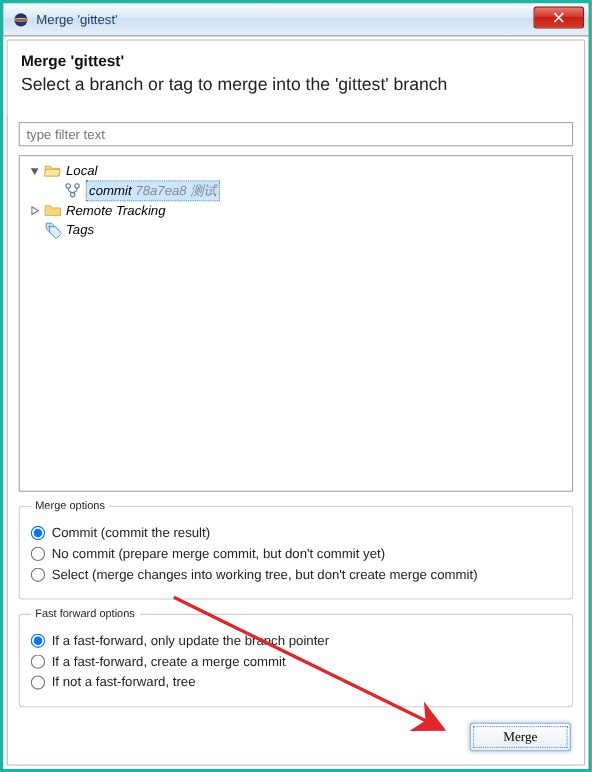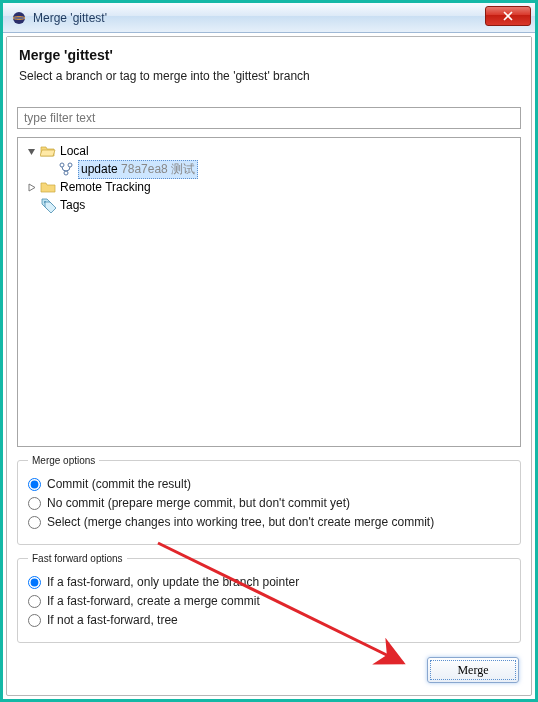--- a/index.html
+++ b/index.html
@@ -72,21 +72,21 @@
     padding: 10px 12px 18px 12px;
     background: #fff;
   }
   .header-title {
     font-size: 14px;
     font-weight: bold;
     color: #111;
     margin-bottom: 6px;
   }
   .header-desc {
-    font-size: 12px;
+    font-size: 16px;
     color: #222;
   }
   .content {
     flex: 1;
     padding: 6px 10px 10px 10px;
     display: flex;
     flex-direction: column;
     gap: 8px;
   }
   .filter-input {
@@ -125,20 +125,21 @@
   .twisty svg { width: 9px; height: 9px; }
   .tree-icon {
     width: 16px; height: 16px;
     display: inline-flex;
     align-items: center;
     justify-content: center;
     margin-right: 4px;
   }
   .tree-label {
     color: #000;
+    font-style: italic;
   }
   .tree-label .hash { color: #888; }
   .tree-label .msg { color: #888; }
   .selected {
     background: #cde6ff;
     border: 1px dotted #5a8fcf;
     padding: 0 2px;
   }
   fieldset {
     border: 1px solid #cfcfcf;
@@ -241,21 +242,21 @@
           <div class="tree-row lvl1">
             <span class="tree-icon">
               <svg viewBox="0 0 16 16">
                   <circle cx="4" cy="4" r="2" fill="#fff" stroke="#5b7aa6" stroke-width="1"></circle>
                   <circle cx="12" cy="4" r="2" fill="#fff" stroke="#5b7aa6" stroke-width="1"></circle>
                   <circle cx="8" cy="12" r="2" fill="#fff" stroke="#5b7aa6" stroke-width="1"></circle>
                   <path d="M4 6 Q4 10 8 10 M12 6 Q12 10 8 10" fill="none" stroke="#5b7aa6" stroke-width="1"></path>
                 </svg>
             </span>
             <span class="tree-label selected">
-              <span>update</span>
+              <span>commit</span>
               <span class="hash">78a7ea8</span>
               <span class="msg">测试</span>
             </span>
           </div>
 
           <div class="tree-row lvl0">
             <span class="twisty">
               <svg viewBox="0 0 9 9">
                   <path d="M2 1 L8 4.5 L2 8 Z" fill="none" stroke="#7a7a7a" stroke-width="1"></path>
                 </svg>

